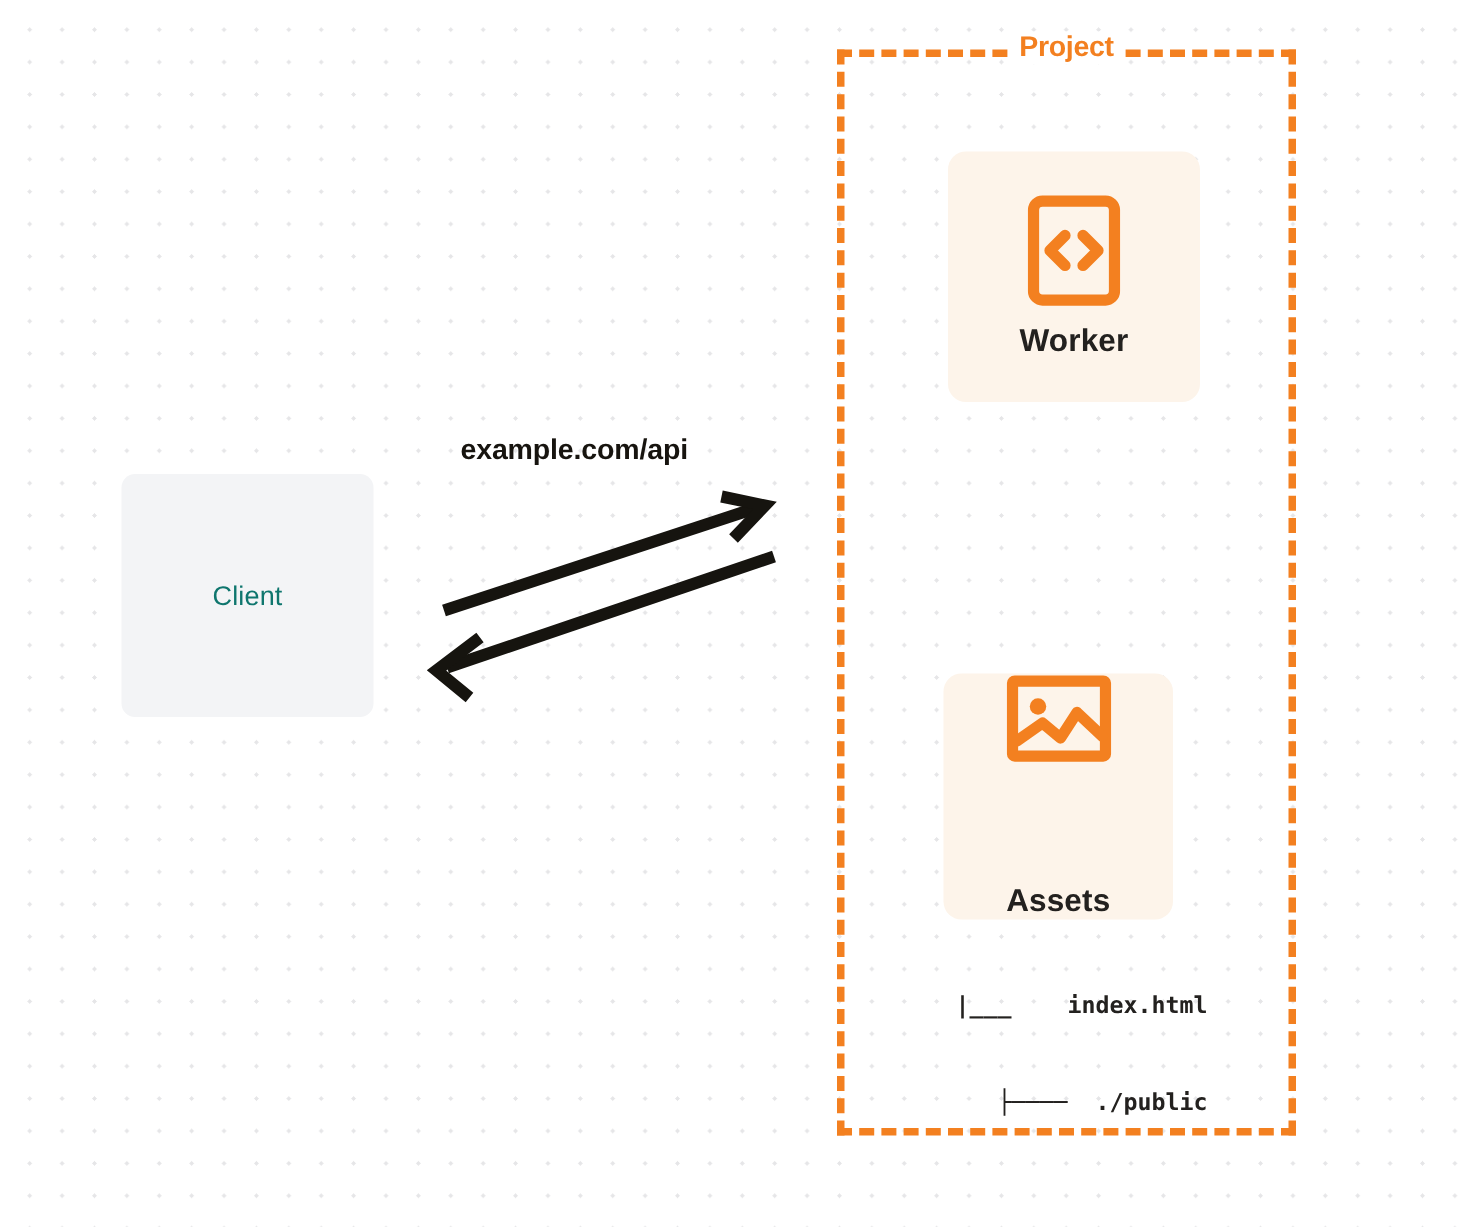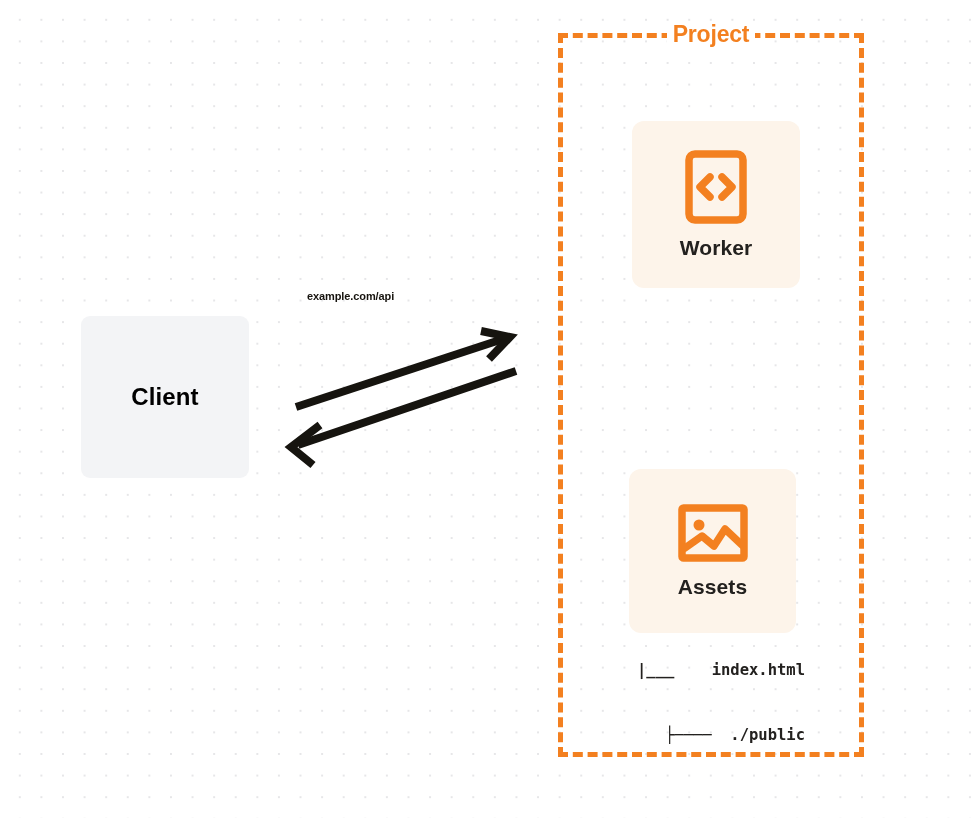--- a/index.html
+++ b/index.html
@@ -32,42 +32,42 @@
     top: 316px;
     width: 168px;
     height: 162px;
     background: #f3f4f6;
     border-radius: 9px;
     display: flex;
     align-items: center;
     justify-content: center;
   }
   #client-node .node-label {
-    font-size: 24px;
-    font-weight: bold;
-    color: #000000;
+    font-size: 18px;
+    font-weight: normal;
+    color: #0f766e;
     letter-spacing: 0.1px;
   }
 
   
   #arrow-layer {
     position: absolute;
     left: 0;
     top: 0;
     width: 980px;
     height: 818px;
     pointer-events: none;
   }
 
   
   #request-label {
     position: absolute;
     left: 307px;
     top: 290px;
-    font-size: 11px;
+    font-size: 19px;
     font-weight: bold;
     color: #17140f;
     white-space: nowrap;
     letter-spacing: -0.1px;
   }
 
   
   #project-container {
     position: absolute;
     left: 558px;
@@ -83,48 +83,48 @@
     left: 0;
     right: 0;
     top: -17px;
     text-align: center;
     pointer-events: none;
   }
   #project-title .title-text {
     display: inline-block;
     background: #ffffff;
     padding: 0 6px;
-    font-size: 23px;
+    font-size: 19px;
     font-weight: bold;
     color: #f38020;
     letter-spacing: -0.2px;
   }
 
   
   .service-card {
     position: absolute;
     background: #fdf4ea;
     border-radius: 12px;
     display: flex;
     flex-direction: column;
     align-items: center;
     justify-content: center;
-    margin-top: 20px;
   }
   #worker-card {
     left: 632px;
     top: 101px;
     width: 168px;
     height: 167px;
   }
   #assets-card {
     left: 629px;
     top: 449px;
-    width: 167px;
+    width: 153px;
     height: 164px;
+    justify-content: space-between;
   }
   .service-card .card-icon {
     line-height: 0;
     margin-bottom: 12px;
   }
   .service-card .card-label {
     font-size: 21px;
     font-weight: bold;
     color: #23211f;
     letter-spacing: 0.1px;

